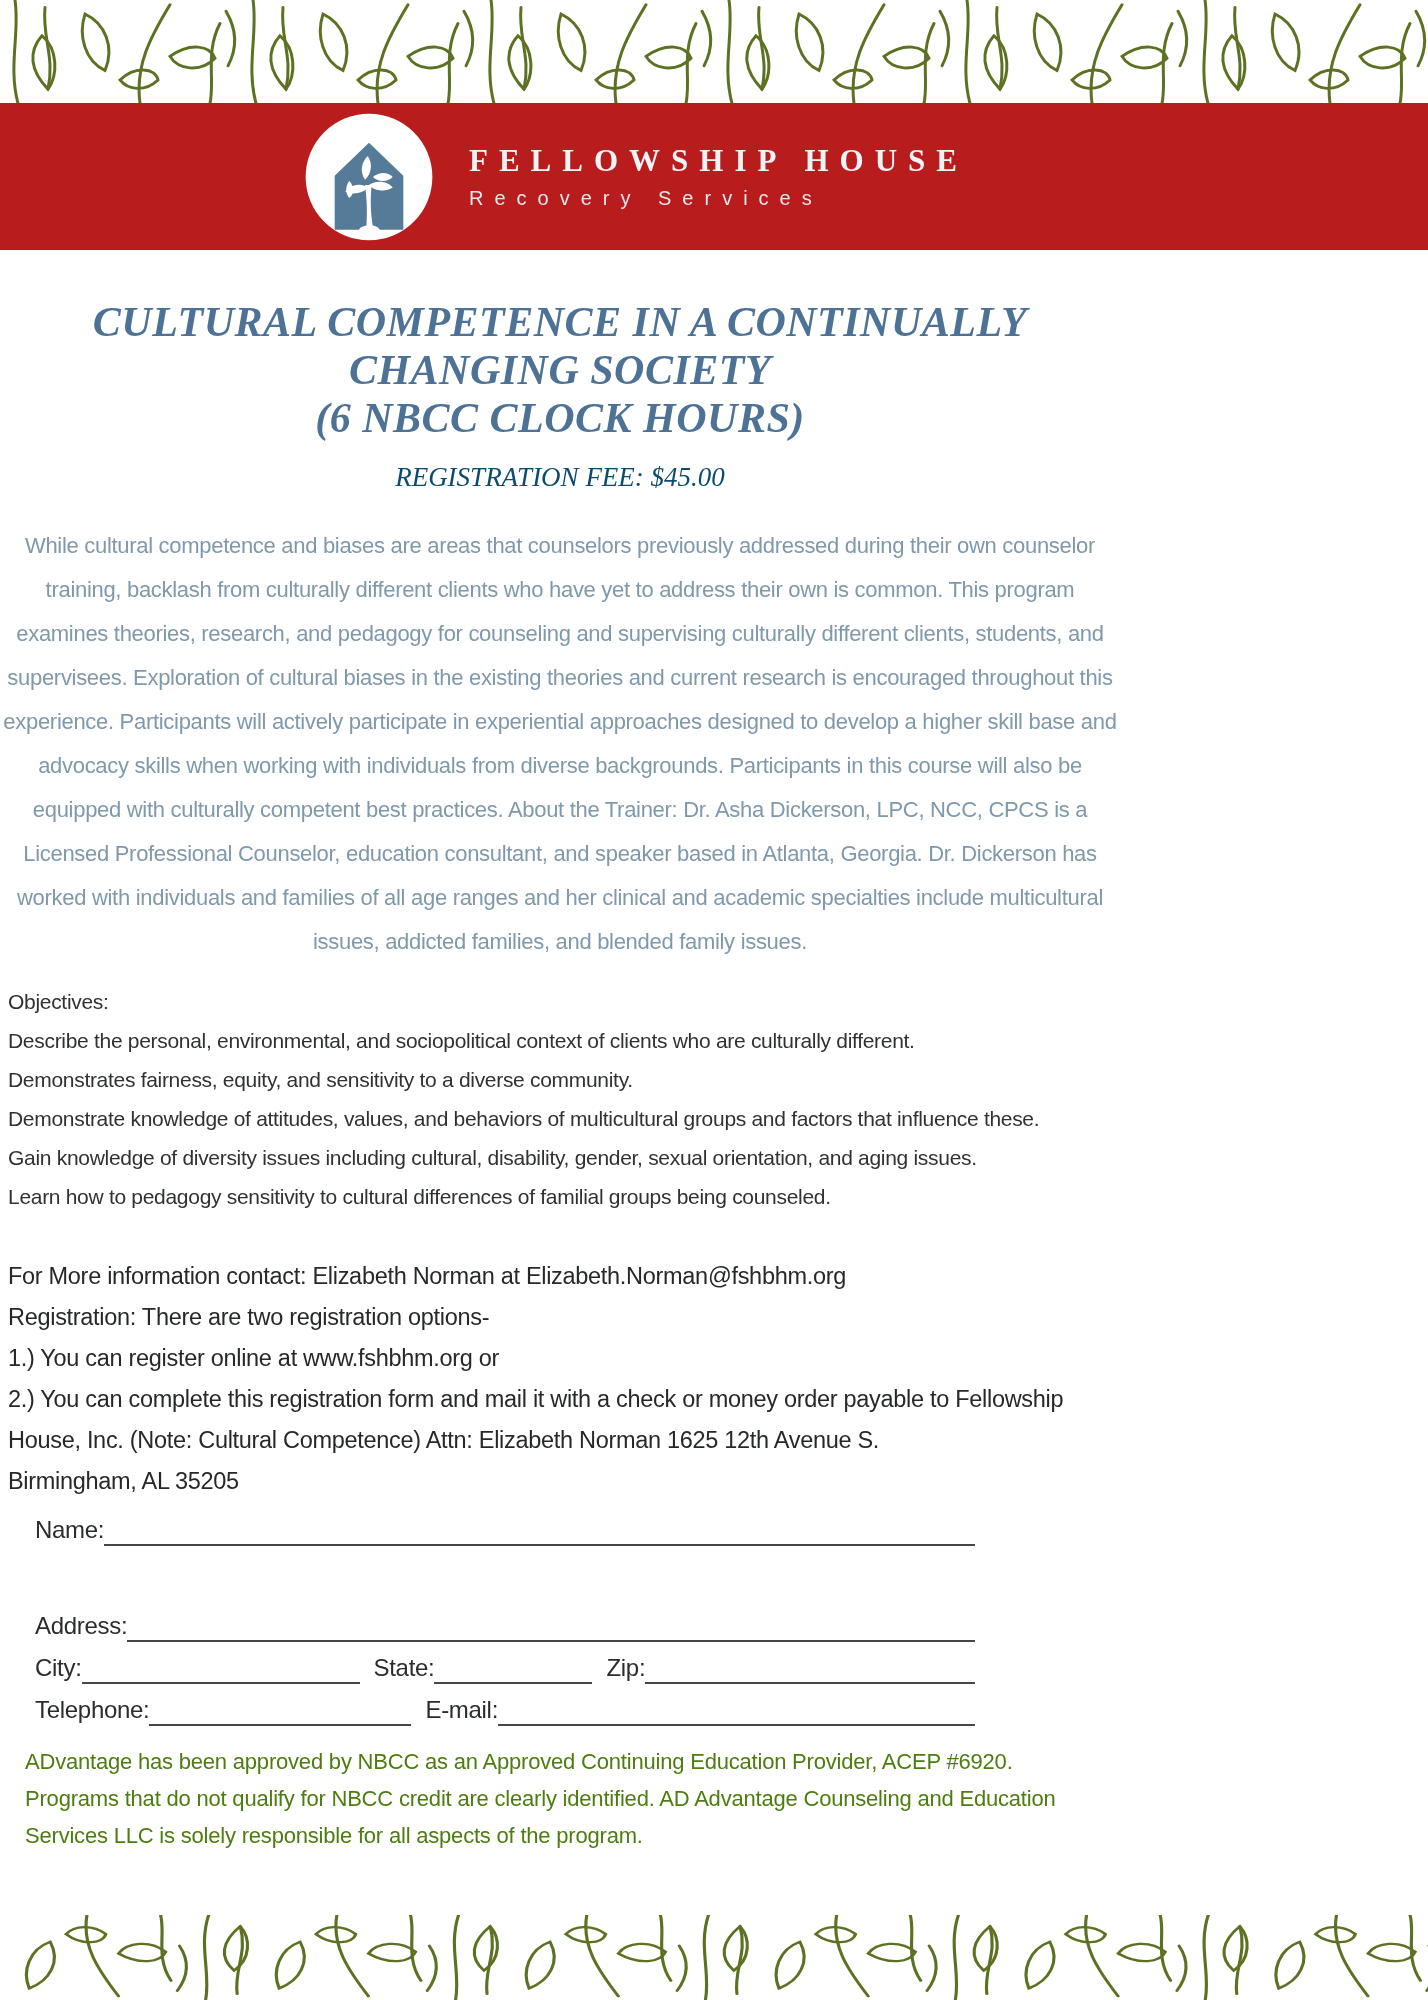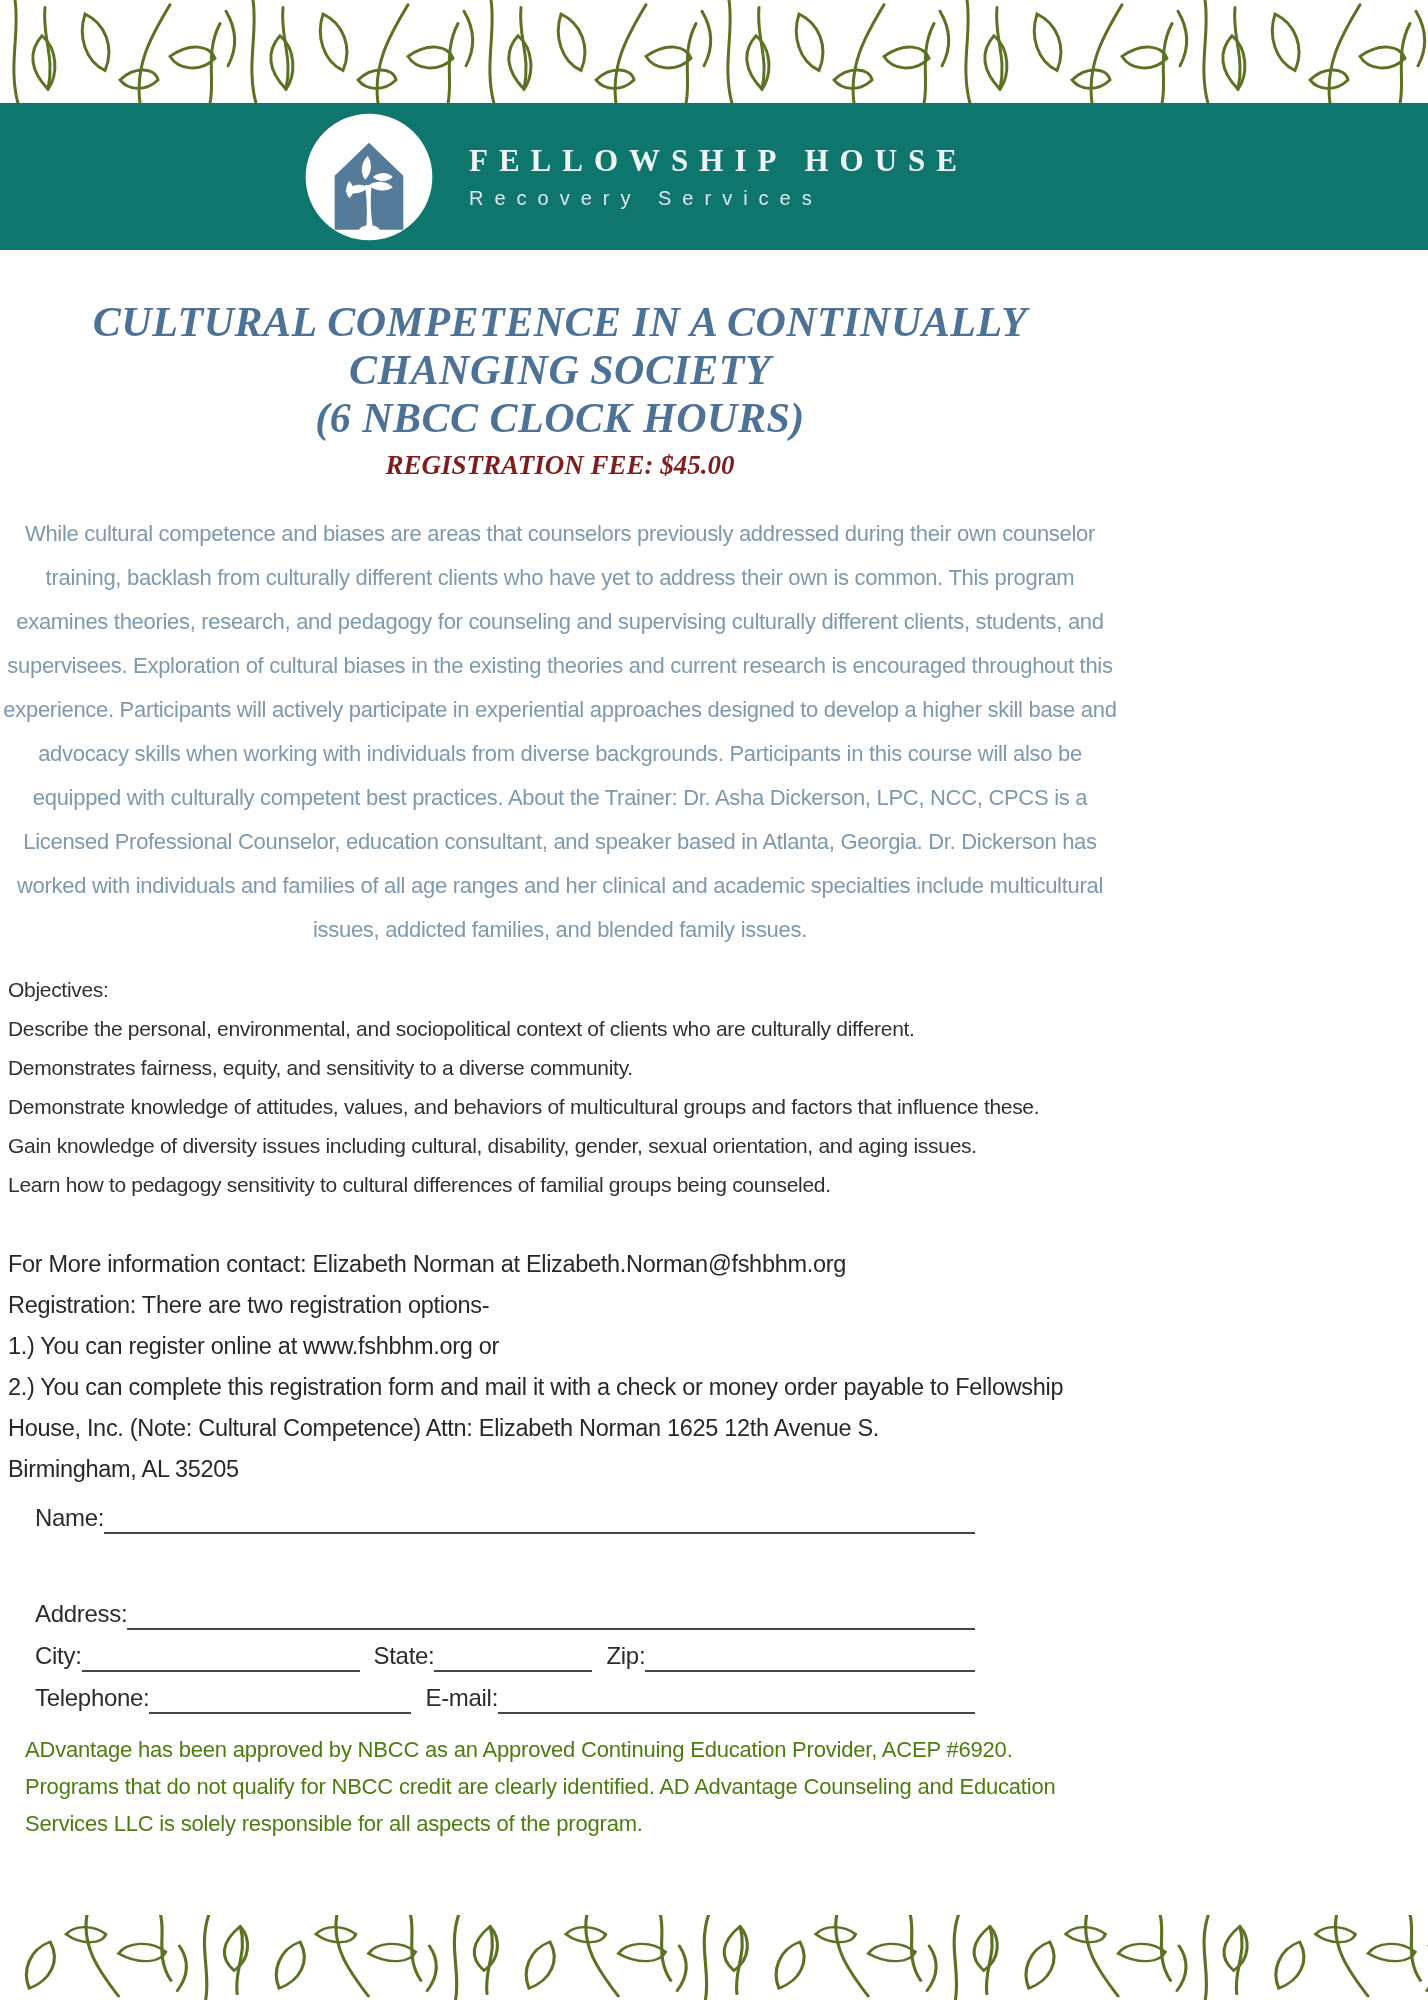--- a/index.html
+++ b/index.html
@@ -16,21 +16,21 @@
   .leaf-band { position:absolute; left:0; width:1428px; overflow:hidden; }
   .leaf-band.top { top:0; height:103px; }
   .leaf-band.bottom { bottom:0; height:85px; }
   .leaf-band svg { display:block; width:1428px; height:100%; }
   .leaf-band.bottom svg { transform:scaleY(-1); }
 
   
   .header-band {
     position:absolute; top:103px; left:0;
     width:1428px; height:147px;
-    background:#0f766e;
+    background:#b91c1c;
     display:flex; align-items:center;
     padding-left:303px;
   }
   .logo-wrap { width:132px; height:132px; flex:0 0 auto; }
   .logo-wrap svg { width:132px; height:132px; display:block; }
   .brand { margin-left:34px; }
   .brand-name {
     font-family:"Liberation Serif", serif;
     font-size:31px; letter-spacing:11px;
     color:#eef3f6; font-weight:bold;
@@ -48,23 +48,23 @@
 
   .title-block { width:1120px; text-align:center; margin-top:48px; }
   .title-line {
     font-family:"Liberation Serif", serif;
     font-style:italic; font-weight:bold;
     color:#4d7295; font-size:42px; line-height:48px;
     letter-spacing:0.5px;
   }
   .fee-line {
     font-family:"Liberation Serif", serif;
-    font-style:italic; font-weight:bold;
-    color:#7f1d1d; font-size:27px; line-height:34px;
-    margin-top:6px;
+    font-style:italic; font-weight:normal;
+    color:#0c4a6e; font-size:27px; line-height:34px;
+    margin-top:18px;
   }
 
   .description {
     width:1120px; margin-top:30px;
     text-align:center;
     color:#7e99ab;
     font-size:22px; line-height:44px;
     letter-spacing:-0.3px;
   }
 

